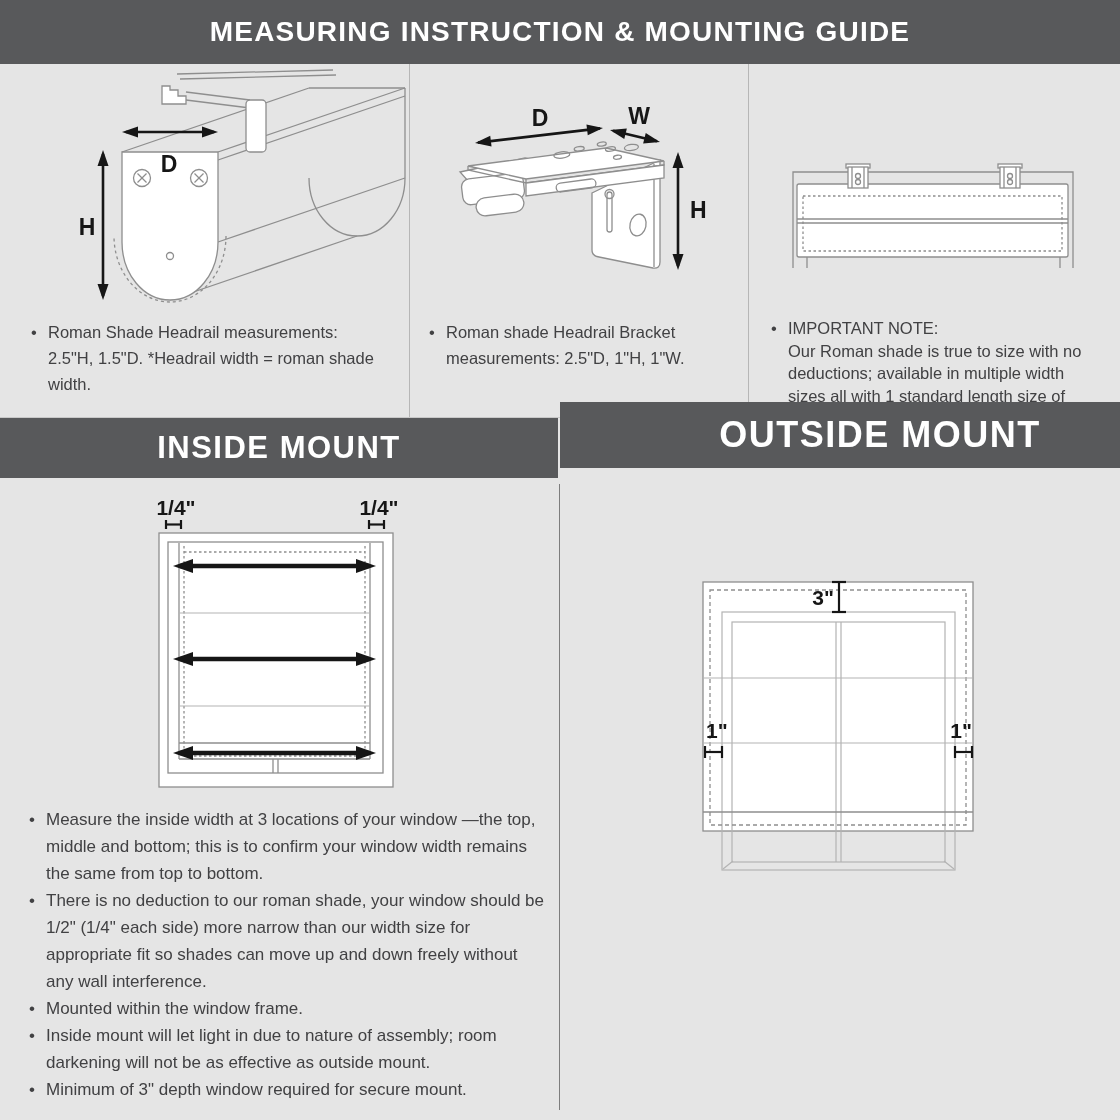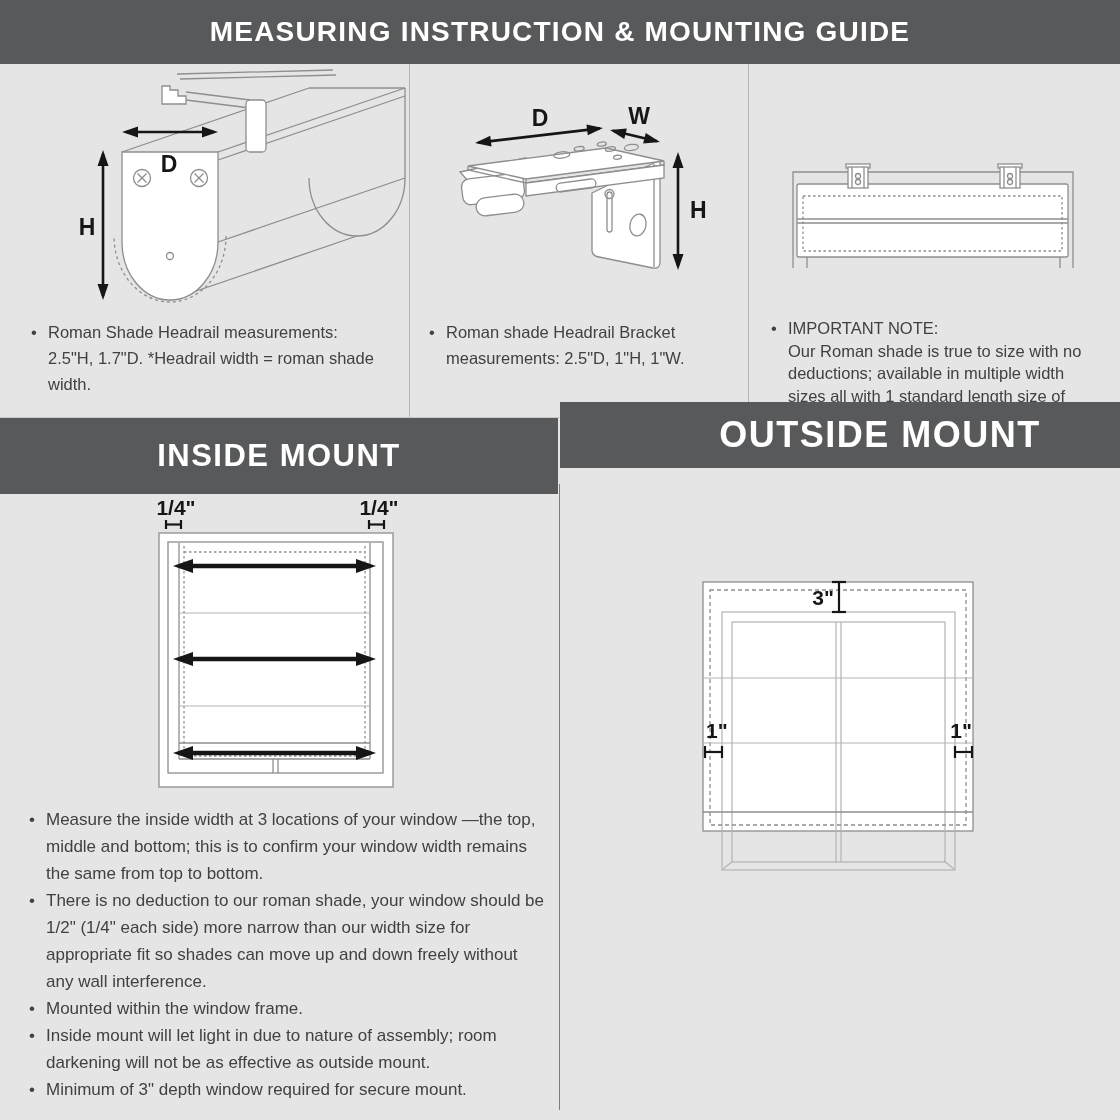--- a/index.html
+++ b/index.html
@@ -1,21 +1,21 @@
 <!DOCTYPE html>
 <html><head>
 <meta charset="utf-8">
 <style>
   html,body{margin:0;padding:0;background:#ffffff;}
   .page{position:relative;width:1120px;height:1120px;background:#e5e5e5;overflow:hidden;
         font-family:"Liberation Sans",sans-serif;}
   .banner{position:absolute;background:#58595b;color:#ffffff;font-weight:bold;
           display:flex;align-items:center;justify-content:center;}
   #banner-top{left:0;top:0;width:1120px;height:64px;font-size:28px;letter-spacing:1.2px;}
-  #banner-inside{left:0;top:418px;width:558px;height:76px;font-size:31px;letter-spacing:1.5px;}
+  #banner-inside{left:0;top:418px;width:558px;height:60px;font-size:31px;letter-spacing:1.5px;}
   #banner-outside{left:560px;top:402px;width:640px;height:66px;font-size:36px;letter-spacing:1.5px;}
   .vdiv{position:absolute;width:1px;background:#b6b6b6;}
   #vdiv-1{left:409px;top:64px;height:354px;}
   #vdiv-2{left:748px;top:64px;height:354px;}
   #hdiv{position:absolute;left:0;top:417px;width:1120px;height:1px;background:#c8c8c8;}
   #vdiv-center{position:absolute;left:558.5px;top:484px;width:1.5px;height:626px;background:#7d7d7d;}
   .note{position:absolute;color:#414143;font-size:16.5px;line-height:26px;}
   .blist{position:absolute;color:#414143;font-size:17px;line-height:27px;
          list-style:none;margin:0;padding:0;}
   .blist li{position:relative;padding-left:18px;margin:0;}
@@ -174,21 +174,21 @@
       <line class="ln" x1="104" y1="99" x2="104" y2="120"></line>
       <line class="ln" x1="116" y1="99" x2="116" y2="120"></line>
       <circle class="ln" cx="110" cy="108" r="2.5"></circle>
       <circle class="ln" cx="110" cy="114" r="2.5"></circle>
     </g>
     <line class="ln" x1="59" y1="189" x2="59" y2="200"></line>
     <line class="ln" x1="312" y1="189" x2="312" y2="200"></line>
   </svg>
 
   <ul class="blist note" style="left:30px;top:319px;width:344px;font-size:16.5px;line-height:26px">
-    <li>Roman Shade Headrail measurements: 2.5"H, 1.7"D. *Headrail width = roman shade width.</li>
+    <li>Roman Shade Headrail measurements: 2.5"H, 1.5"D. *Headrail width = roman shade width.</li>
   </ul>
   <ul class="blist note" style="left:428px;top:319px;width:296px;font-size:16.5px;line-height:26px">
     <li>Roman shade Headrail Bracket measurements: 2.5"D, 1"H, 1"W.</li>
   </ul>
   <div class="note" id="note-mounted" style="left:770px;top:317px;width:322px">
     <div class="bullet-line">IMPORTANT NOTE:</div>
     <div class="plain-line">Our Roman shade is true to size with no deductions; available in multiple width sizes all with 1 standard length size of 64".</div>
   </div>
 
   <div class="banner" id="banner-inside">

